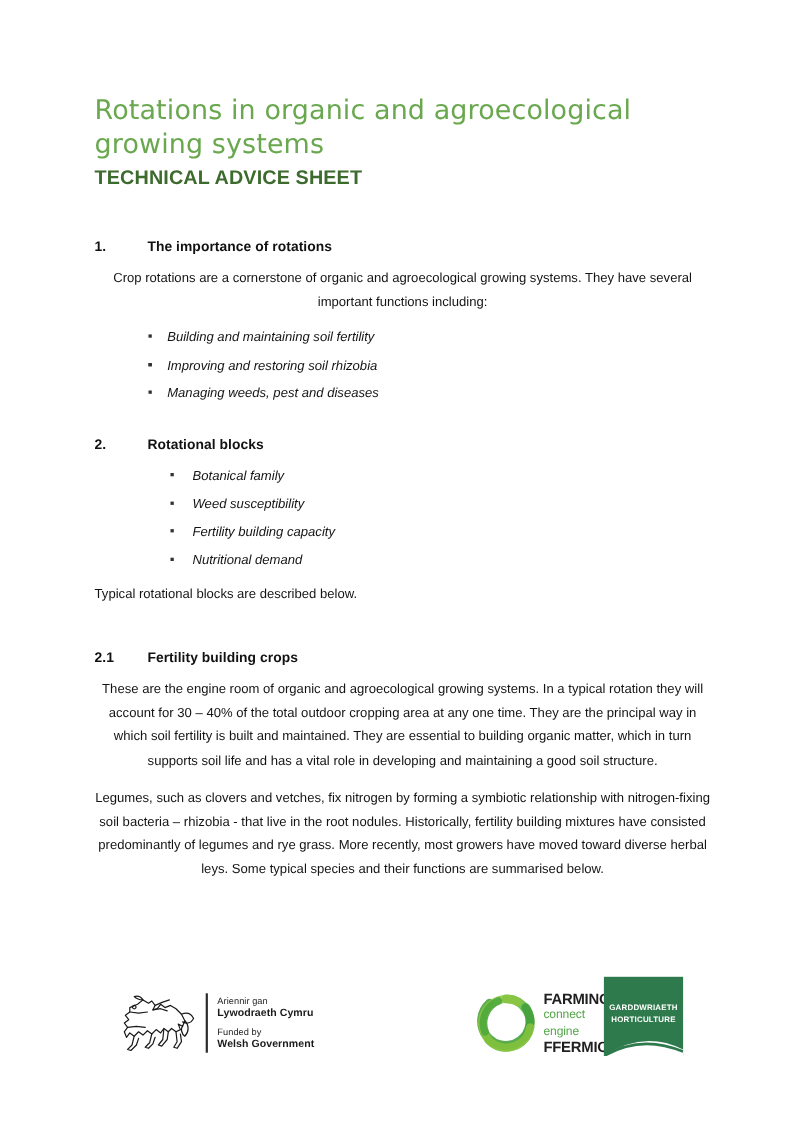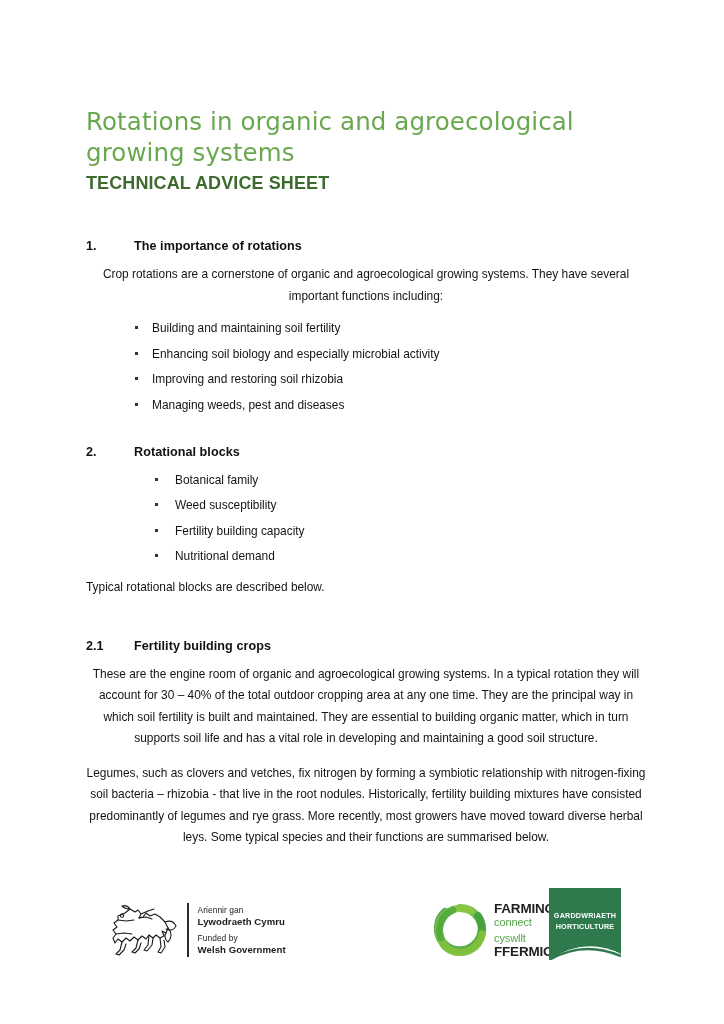--- a/index.html
+++ b/index.html
@@ -15,21 +15,21 @@
     position: relative;
     width: 724px;
     height: 1024px;
     background: #ffffff;
     overflow: hidden;
     box-sizing: border-box;
   }
   .content {
     position: absolute;
     left: 86px;
-    top: 106px;
+    top: 84px;
     width: 560px;
   }
 
   
   .doc-title {
     font-family: "DejaVu Sans", sans-serif;
     font-size: 24.5px;
     line-height: 31px;
     font-weight: 400;
     color: #6aa84f;
@@ -76,20 +76,21 @@
     letter-spacing: 0.01px;
     text-align: center;
   }
   .para.tight { margin-top: 13px; }
 
   
   ul.bullets {
     list-style: none;
     margin: 13px 0 0 0;
     padding: 0;
+    font-style: italic;
   }
   ul.bullets li {
     position: relative;
     font-size: 11.9px;
     line-height: 17px;
     color: #141414;
     margin: 0 0 8.5px 0;
   }
   ul.bullets li .bullet-dot {
     position: absolute;
@@ -239,21 +240,21 @@
     <div class="doc-subtitle">TECHNICAL ADVICE SHEET</div>
 
     <div class="sp-before-h1"></div>
     <div class="section-heading">
       <span class="num">1.</span>
       <span class="ttl">The importance of rotations</span>
     </div>
     <p class="para">Crop rotations are a cornerstone of organic and agroecological growing systems. They have several important functions including:</p>
     <ul class="bullets lvl1">
       <li><span class="bullet-dot"></span><span>Building and maintaining soil fertility</span></li>
-      <li><span class="bullet-dot"></span><span>Enhancing soil biology and especially microbial activity</span></li>
+      <li><span class="bullet-dot"></span></li>
       <li><span class="bullet-dot"></span><span>Improving and restoring soil rhizobia</span></li>
       <li><span class="bullet-dot"></span><span>Managing weeds, pest and diseases</span></li>
     </ul>
 
     <div class="sp-before-h2"></div>
     <div class="section-heading">
       <span class="num">2.</span>
       <span class="ttl">Rotational blocks</span>
     </div>
     <ul class="bullets lvl2">
@@ -308,21 +309,21 @@
         <g fill="none" stroke-linecap="round">
           <path d="M28,6 a22,22 0 1,1 -15.5,37.6" stroke="#6cbf4a" stroke-width="8" opacity="0.95"></path>
           <path d="M46,14 a22,22 0 1,1 -33,-4" stroke="#3f9e3a" stroke-width="8" opacity="0.85"></path>
           <path d="M50,32 a22,22 0 1,1 -11,-23" stroke="#8cc63f" stroke-width="7.5" opacity="0.8"></path>
           <path d="M9,36 a22,22 0 0,1 12,-28" stroke="#4ea83c" stroke-width="7" opacity="0.9"></path>
         </g>
       </svg>
       <div class="fc-text">
         <span class="fc-b">FARMING</span>
         <span class="fc-g">connect</span>
-        <span class="fc-g second">cyswllt</span>
+        <span class="fc-g second">engine</span>
         <span class="fc-b">FFERMIO</span>
       </div>
     </div>
 
     <div class="hort-badge">
       <div class="badge-bg"></div>
       <div class="badge-text">
         <div>GARDDWRIAETH</div>
         <div>HORTICULTURE</div>
       </div>

